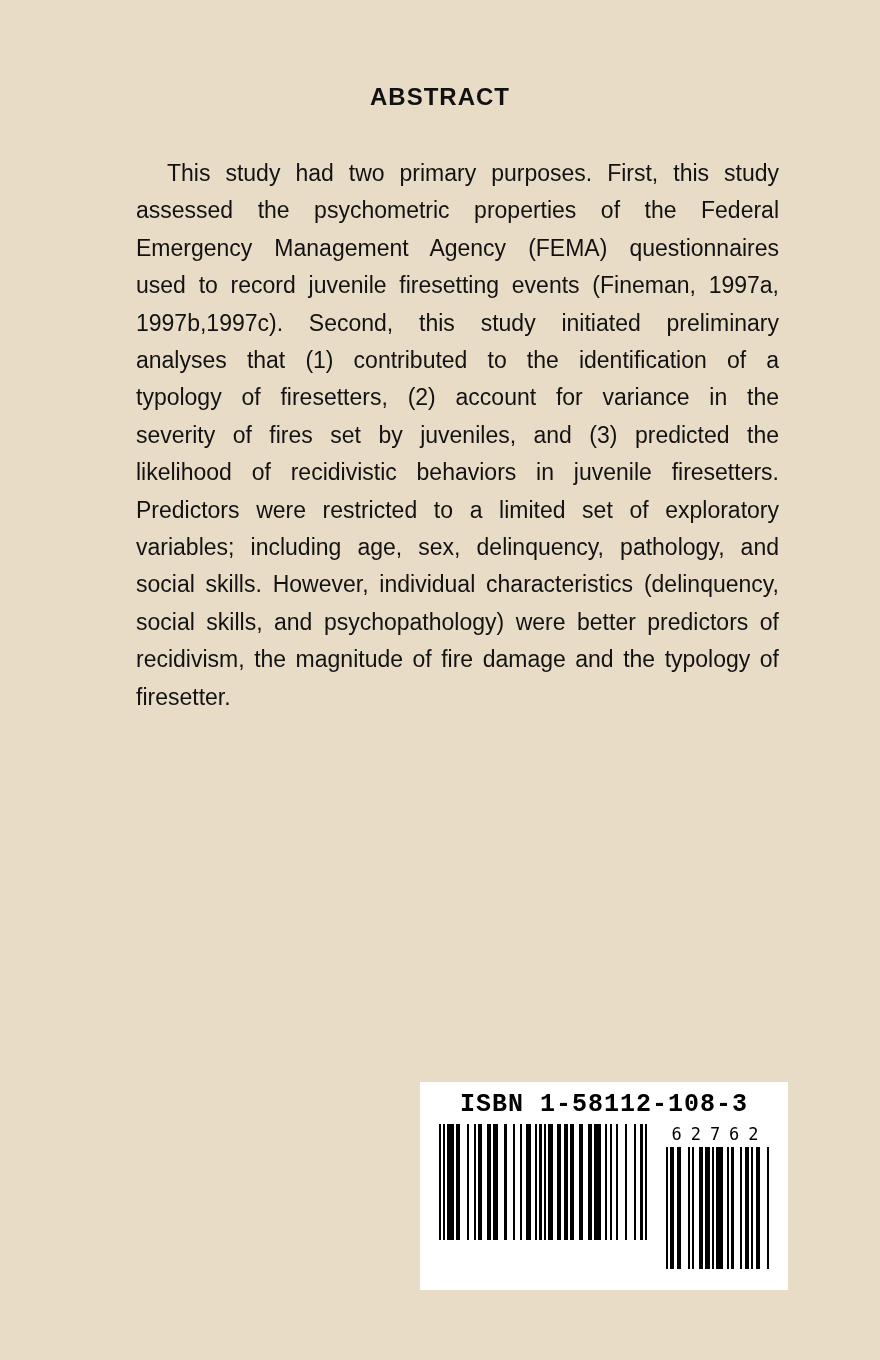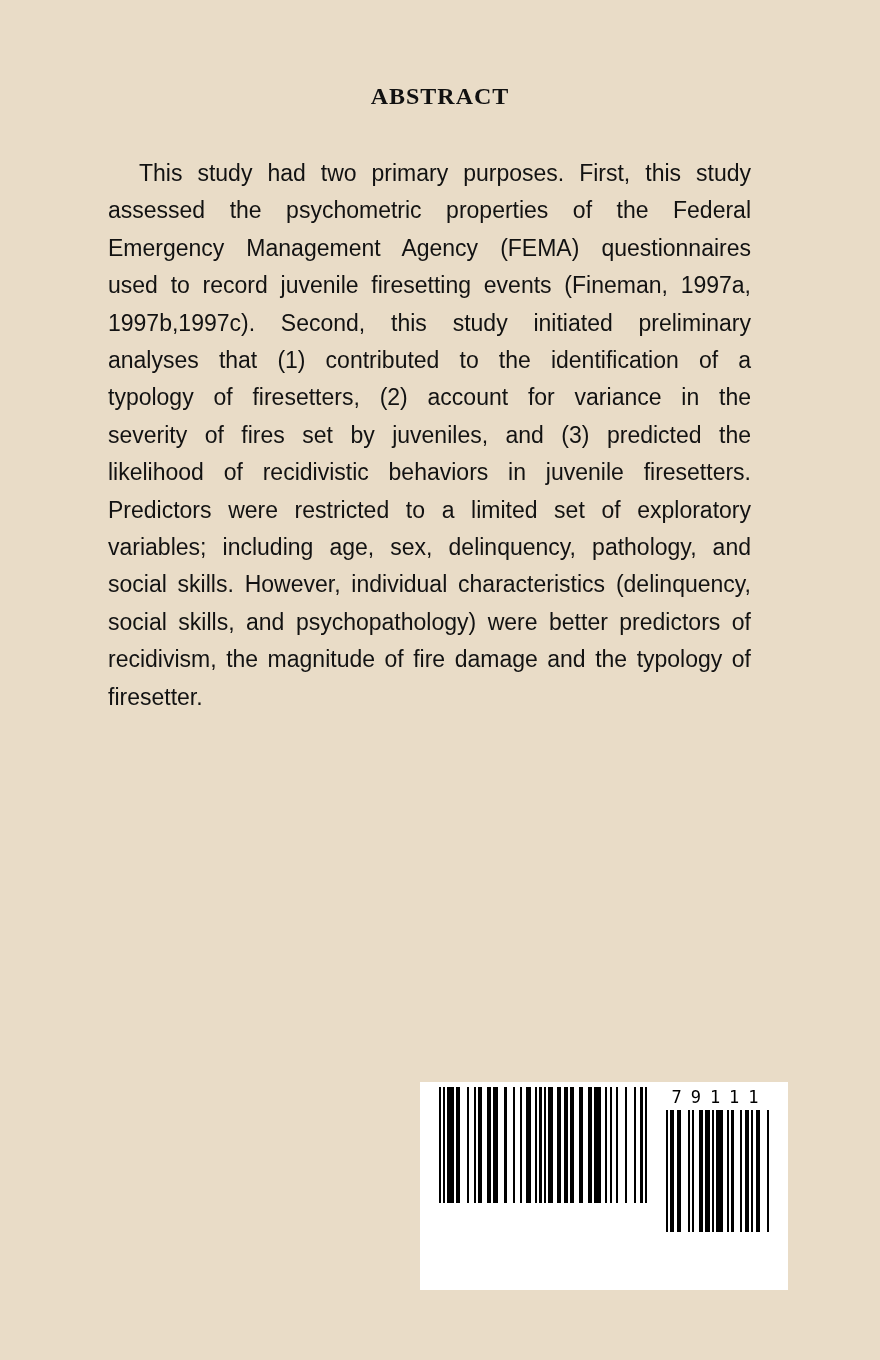--- a/index.html
+++ b/index.html
@@ -23,26 +23,25 @@
     position: absolute;
     top: 83px;
     left: 0;
     width: 100%;
     margin: 0;
     text-align: center;
     font-size: 24px;
     font-weight: bold;
     letter-spacing: 1px;
     color: #111;
-    font-family: Liberation Serif, serif;
   }
   .abstract-paragraph {
     position: absolute;
     top: 155px;
-    left: 108px;
+    left: 136px;
     width: 643px;
     margin: 0;
     font-size: 23px;
     line-height: 37.4px;
     text-align: justify;
     text-indent: 31px;
     word-spacing: 3px;
     color: #121212;
   }
   .barcode-panel {
@@ -115,20 +114,21 @@
 </head>
 <body>
 
 <div class="page">
 
   <h1 class="abstract-heading">ABSTRACT</h1>
 
   <p class="abstract-paragraph">This study had two primary purposes. First, this study assessed the psychometric properties of the Federal Emergency Management Agency (FEMA) questionnaires used to record juvenile firesetting events (Fineman, 1997a, 1997b,1997c). Second, this study initiated preliminary analyses that (1) contributed to the identification of a typology of firesetters, (2) account for variance in the severity of fires set by juveniles, and (3) predicted the likelihood of recidivistic behaviors in juvenile firesetters. Predictors were restricted to a limited set of exploratory variables; including age, sex, delinquency, pathology, and social skills. However, individual characteristics (delinquency, social skills, and psychopathology) were better predictors of recidivism, the magnitude of fire damage and the typology of firesetter.</p>
 
   <div class="barcode-panel">
+    <div class="isbn-label">ISBN 1-58112-108-3</div>
 
     <div class="bars-row">
 
       <div class="ean-block">
         <div class="ean-bars">
             <div class="bar" style="width: 2.2px; background: rgb(0, 0, 0);"></div>
             <div class="bar" style="width: 2.2px; background: transparent;"></div>
             <div class="bar" style="width: 2.2px; background: rgb(0, 0, 0);"></div>
             <div class="bar" style="width: 2.2px; background: transparent;"></div>
             <div class="bar" style="width: 6.6px; background: rgb(0, 0, 0);"></div>
@@ -183,21 +183,21 @@
             <div class="bar" style="width: 6.6px; background: transparent;"></div>
             <div class="bar" style="width: 2.2px; background: rgb(0, 0, 0);"></div>
             <div class="bar" style="width: 4.4px; background: transparent;"></div>
             <div class="bar" style="width: 2.2px; background: rgb(0, 0, 0);"></div>
             <div class="bar" style="width: 2.2px; background: transparent;"></div>
             <div class="bar" style="width: 2.2px; background: rgb(0, 0, 0);"></div>
           </div>
       </div>
 
       <div class="supp-block">
-        <div class="supp-digits">79111</div>
+        <div class="supp-digits">62762</div>
         <div class="supp-bars">
             <div class="bar" style="width: 2.2px; background: transparent;"></div>
             <div class="bar" style="width: 2.2px; background: rgb(0, 0, 0);"></div>
             <div class="bar" style="width: 2.2px; background: transparent;"></div>
             <div class="bar" style="width: 4.4px; background: rgb(0, 0, 0);"></div>
             <div class="bar" style="width: 2.2px; background: transparent;"></div>
             <div class="bar" style="width: 4.4px; background: rgb(0, 0, 0);"></div>
             <div class="bar" style="width: 6.6px; background: transparent;"></div>
             <div class="bar" style="width: 2.2px; background: rgb(0, 0, 0);"></div>
             <div class="bar" style="width: 2.2px; background: transparent;"></div>

